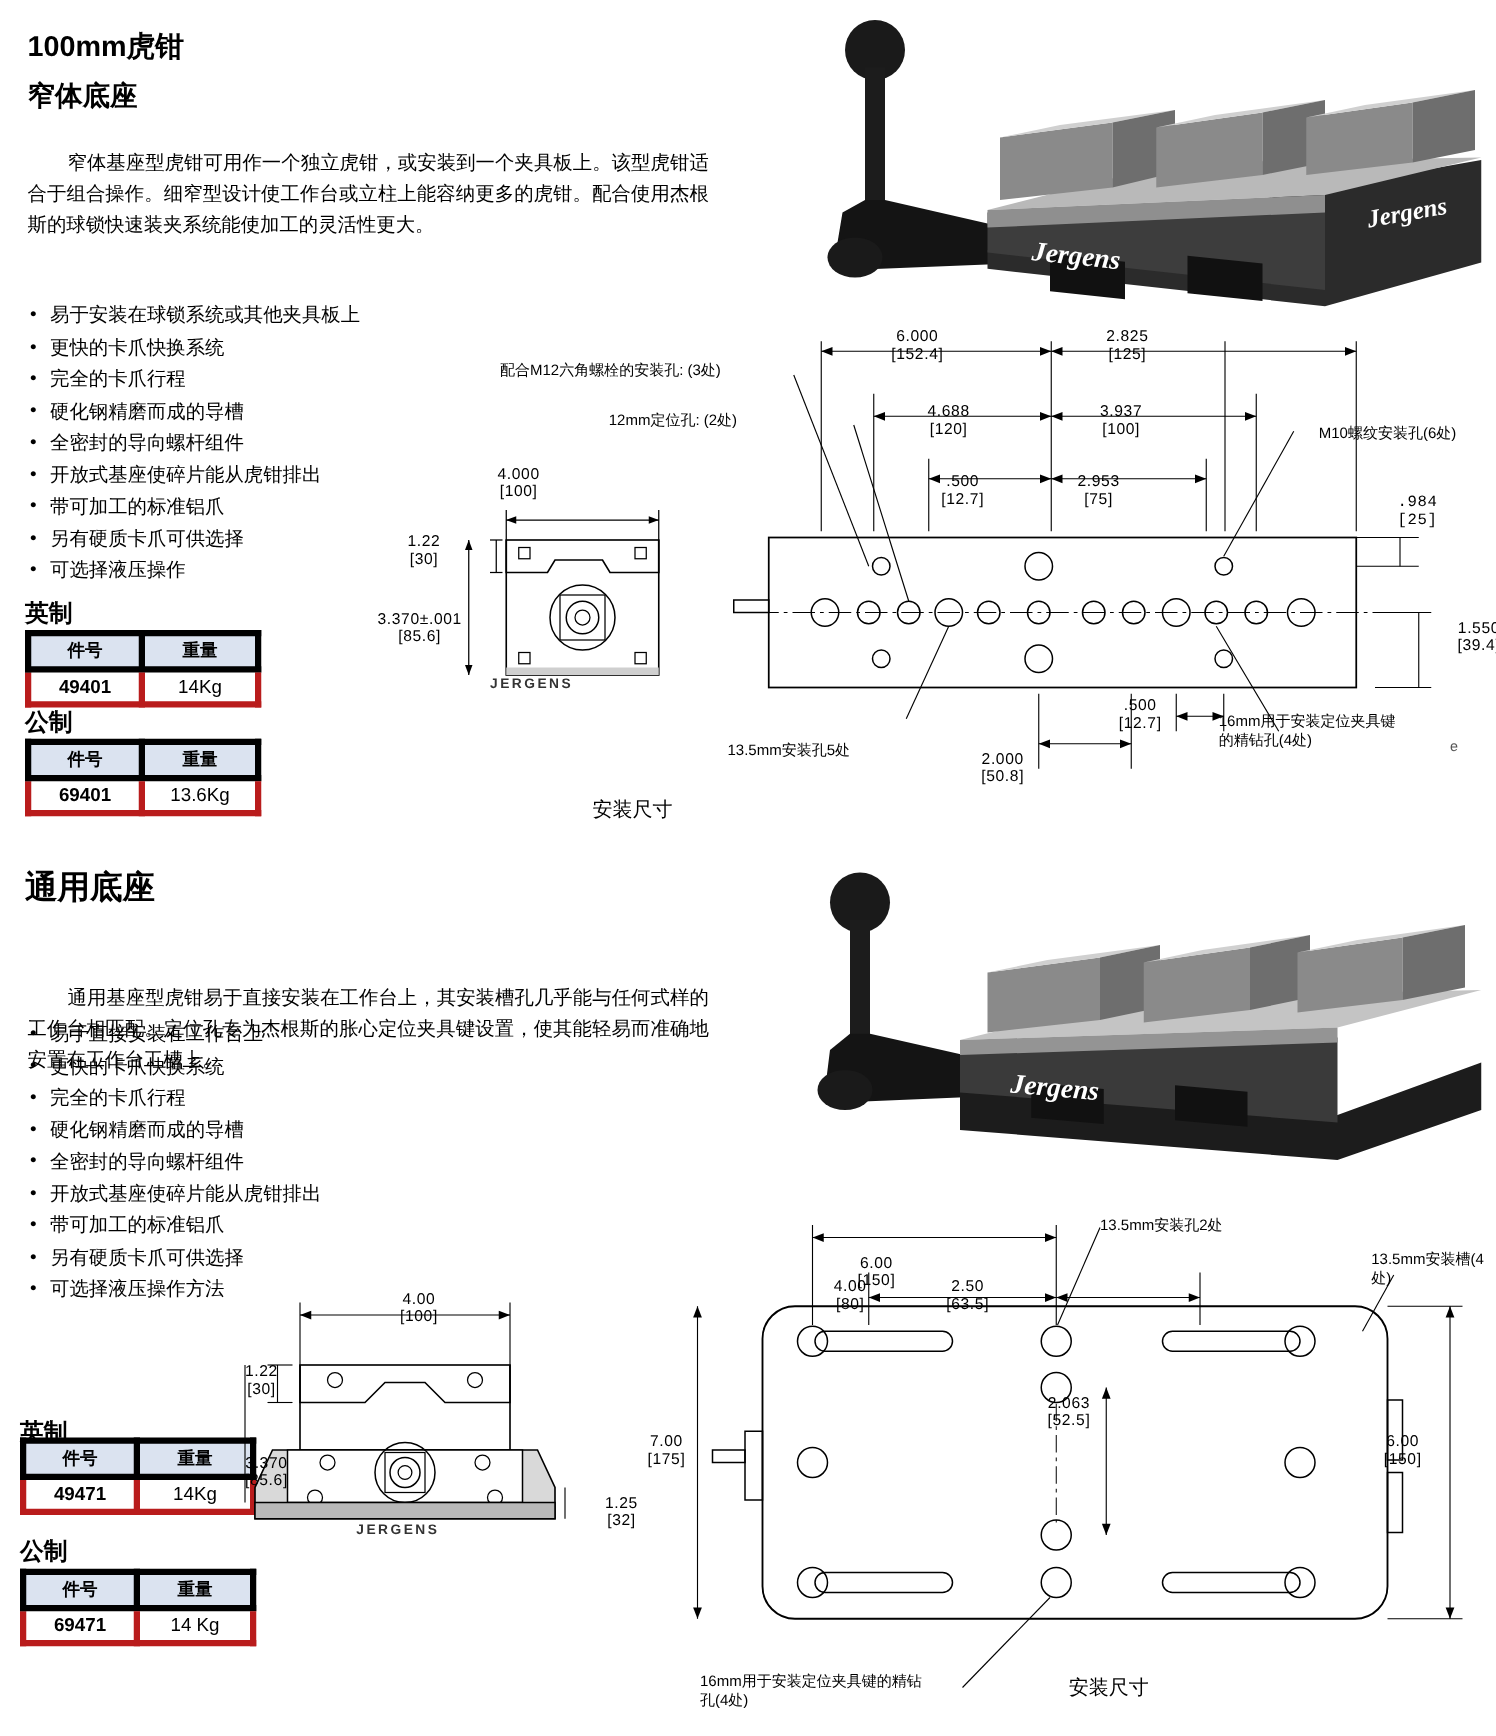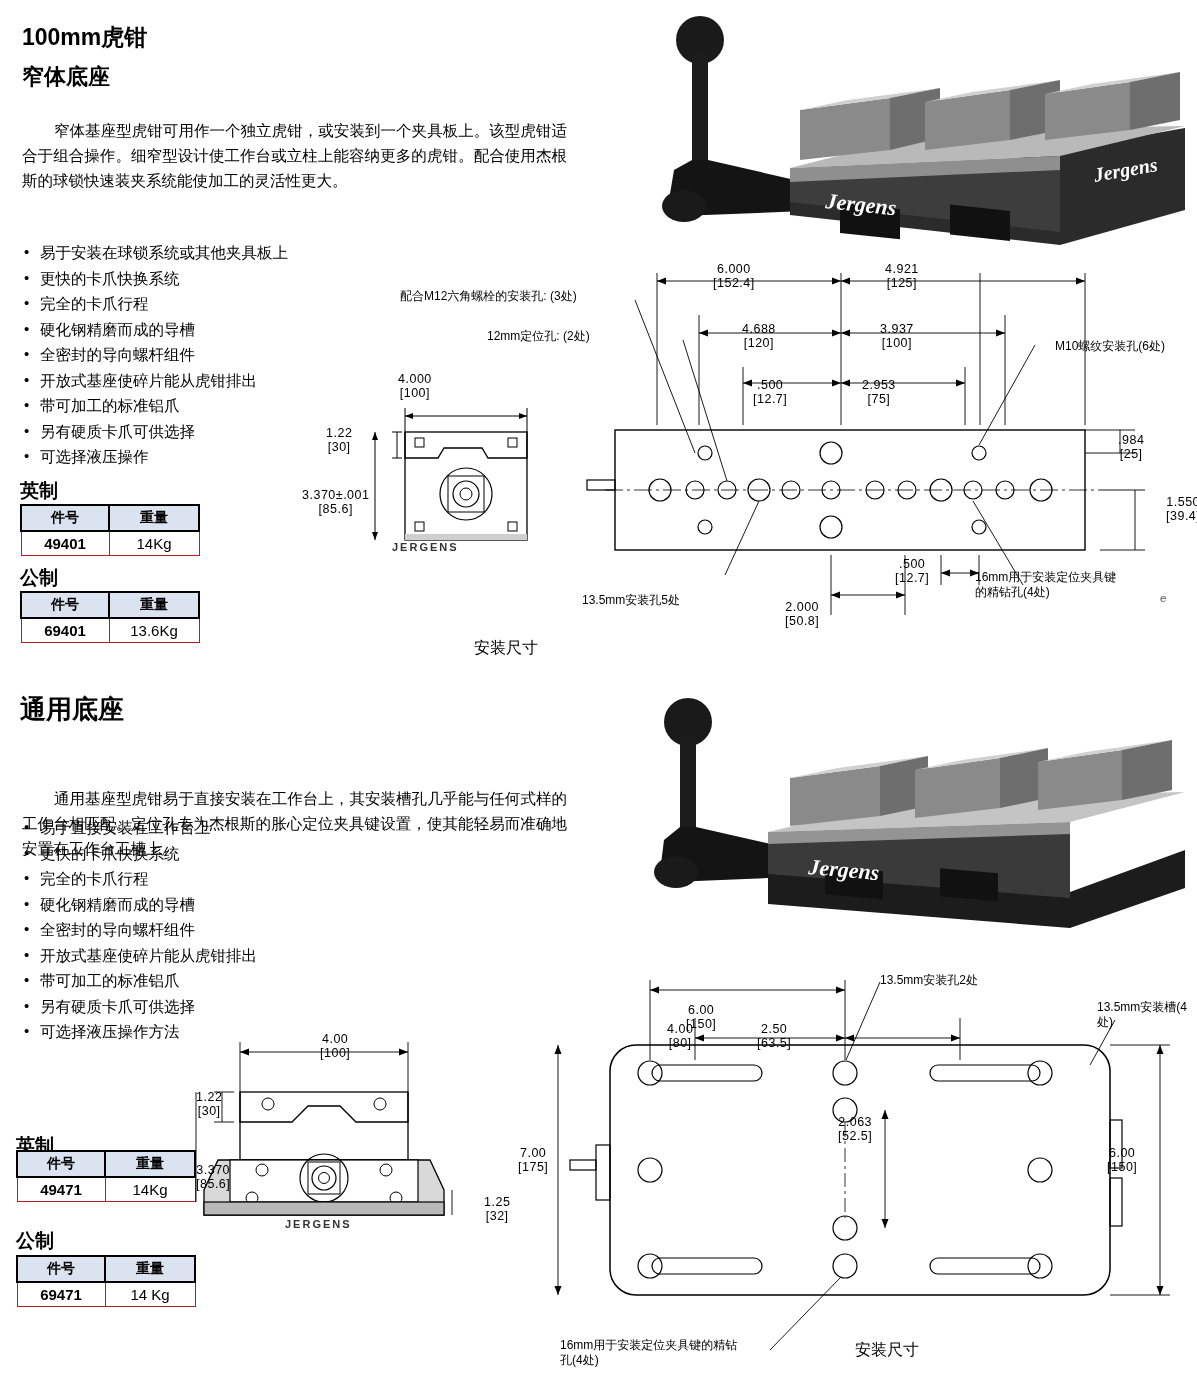--- a/index.html
+++ b/index.html
@@ -38,26 +38,26 @@
   }
 
   .sec-head{
     position:absolute;font-size:19px;font-weight:bold;
   }
   table.spec{
     position:absolute;border-collapse:collapse;
     font-size:15px;
   }
   table.spec th{
-    background:#dbe3f0;border:2px solid #000000;
+    background:#dbe3f0;border:5px solid #000000;
     font-weight:bold;padding:3px 0;text-align:center;
     font-size:14px;
   }
   table.spec td{
-    border:1px solid #b91c1c;text-align:center;padding:3px 0;
+    border:5px solid #b91c1c;text-align:center;padding:3px 0;
     font-size:15px;font-weight:bold;
   }
   table.spec td.w{font-weight:normal;}
   .col1{width:86px;}
   .col2{width:88px;}
 
   .h2-uni{
     position:absolute;left:20px;top:692px;
     font-size:26px;font-weight:bold;
   }
@@ -311,35 +311,35 @@
         <line x1="150" y1="320" x2="184" y2="246"></line>
         <line x1="448" y1="330" x2="398" y2="246"></line>
       </g>
     </svg>
   </div>
 
   <div class="dnum" style="left:713px;top:262px;">
     <span>6.000</span><small>[152.4]</small>
   </div>
   <div class="dnum" style="left:885px;top:262px;">
-    <span>4.921</span><small>[125]</small>
+    <span>2.825</span><small>[125]</small>
   </div>
   <div class="dnum" style="left:742px;top:322px;">
     <span>4.688</span><small>[120]</small>
   </div>
   <div class="dnum" style="left:880px;top:322px;">
     <span>3.937</span><small>[100]</small>
   </div>
   <div class="dnum" style="left:753px;top:378px;">
     <span>.500</span><small>[12.7]</small>
   </div>
   <div class="dnum" style="left:862px;top:378px;">
     <span>2.953</span><small>[75]</small>
   </div>
-  <div class="dnum" style="left:1118px;top:433px;">
+  <div class="dnum" style="left:1118px;top:395px;font-family:Liberation Mono, monospace;">
     <span>.984</span><small>[25]</small>
   </div>
   <div class="dnum" style="left:1118px;top:495px;margin-left:48px;">
     <span>1.550</span><small>[39.4]</small>
   </div>
   <div class="dnum" style="left:895px;top:557px;">
     <span>.500</span><small>[12.7]</small>
   </div>
   <div class="dnum" style="left:785px;top:600px;">
     <span>2.000</span><small>[50.8]</small>

